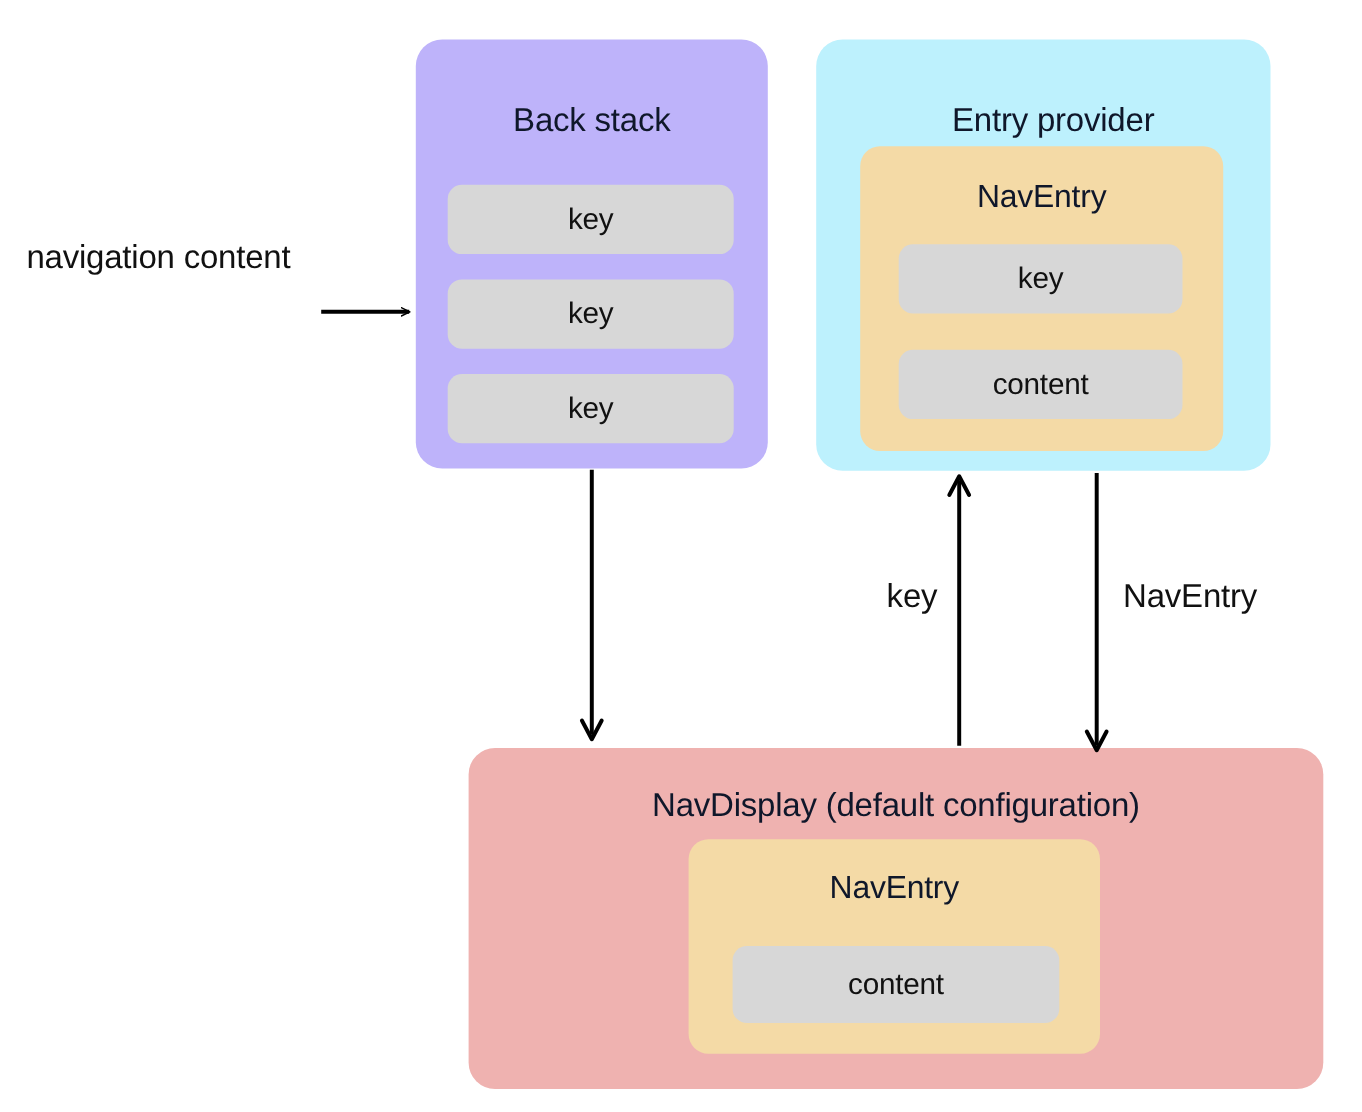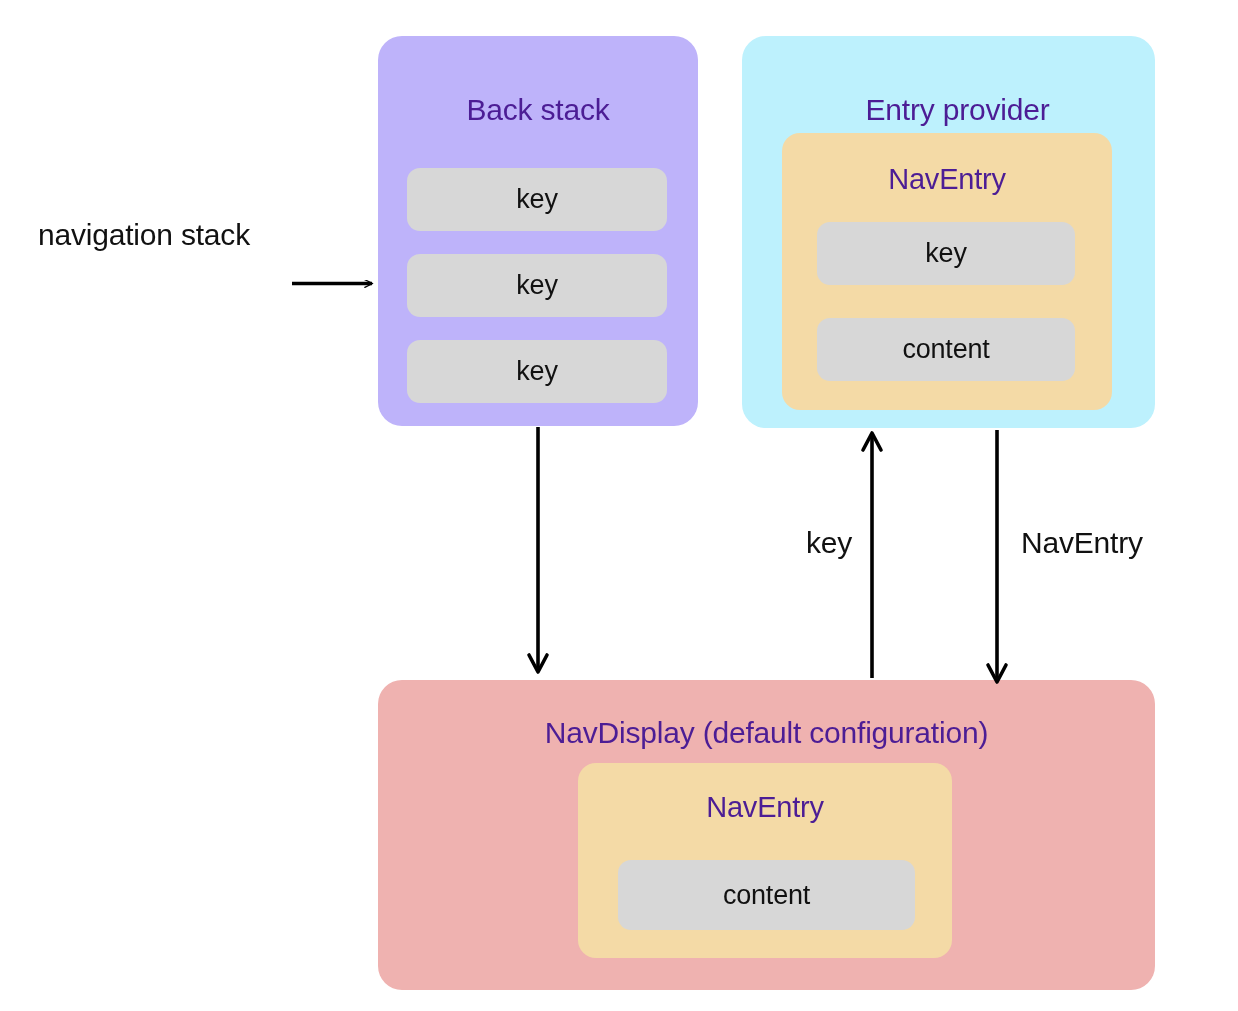--- a/index.html
+++ b/index.html
@@ -27,27 +27,27 @@
     box-sizing: border-box;
   }
   .box-title {
     position: absolute;
     left: 0;
     right: 0;
     text-align: center;
     font-size: 30px;
     line-height: 36px;
     letter-spacing: -0.2px;
-    color: #4c1d95;
+    color: #0f172a;
     white-space: nowrap;
   }
 
   .box-backstack   { background: #beb3fa; }
   .box-entryprov   { background: #bdf1fd; }
-  .box-navdisplay  { background: #efb2b0; }
+  .box-navdisplay  { background: #efb2b0; margin-left: 48px; }
   .box-naventry    { background: #f4daa6; border-radius: 18px; }
 
   
   .pill {
     position: absolute;
     background: #d7d7d7;
     border-radius: 13px;
     box-sizing: border-box;
     display: flex;
     align-items: center;
@@ -78,21 +78,21 @@
     height: 1011px;
     pointer-events: none;
   }
 </style>
 </head>
 <body>
 
 <div id="canvas">
 
   <div class="freetext center" style="left:8px; top:216px; width:272px;">
-    <div>navigation stack</div>
+    <div>navigation content</div>
   </div>
 
   <div class="box box-backstack" style="left:378px; top:36px; width:320px; height:390px;">
     <div class="box-title" style="top:56px;">Back stack</div>
 
     <div class="pill" style="left:29px; top:132px; width:260px; height:63px;">key</div>
     <div class="pill" style="left:29px; top:218px; width:260px; height:63px;">key</div>
     <div class="pill" style="left:29px; top:304px; width:260px; height:63px;">key</div>
   </div>
 

